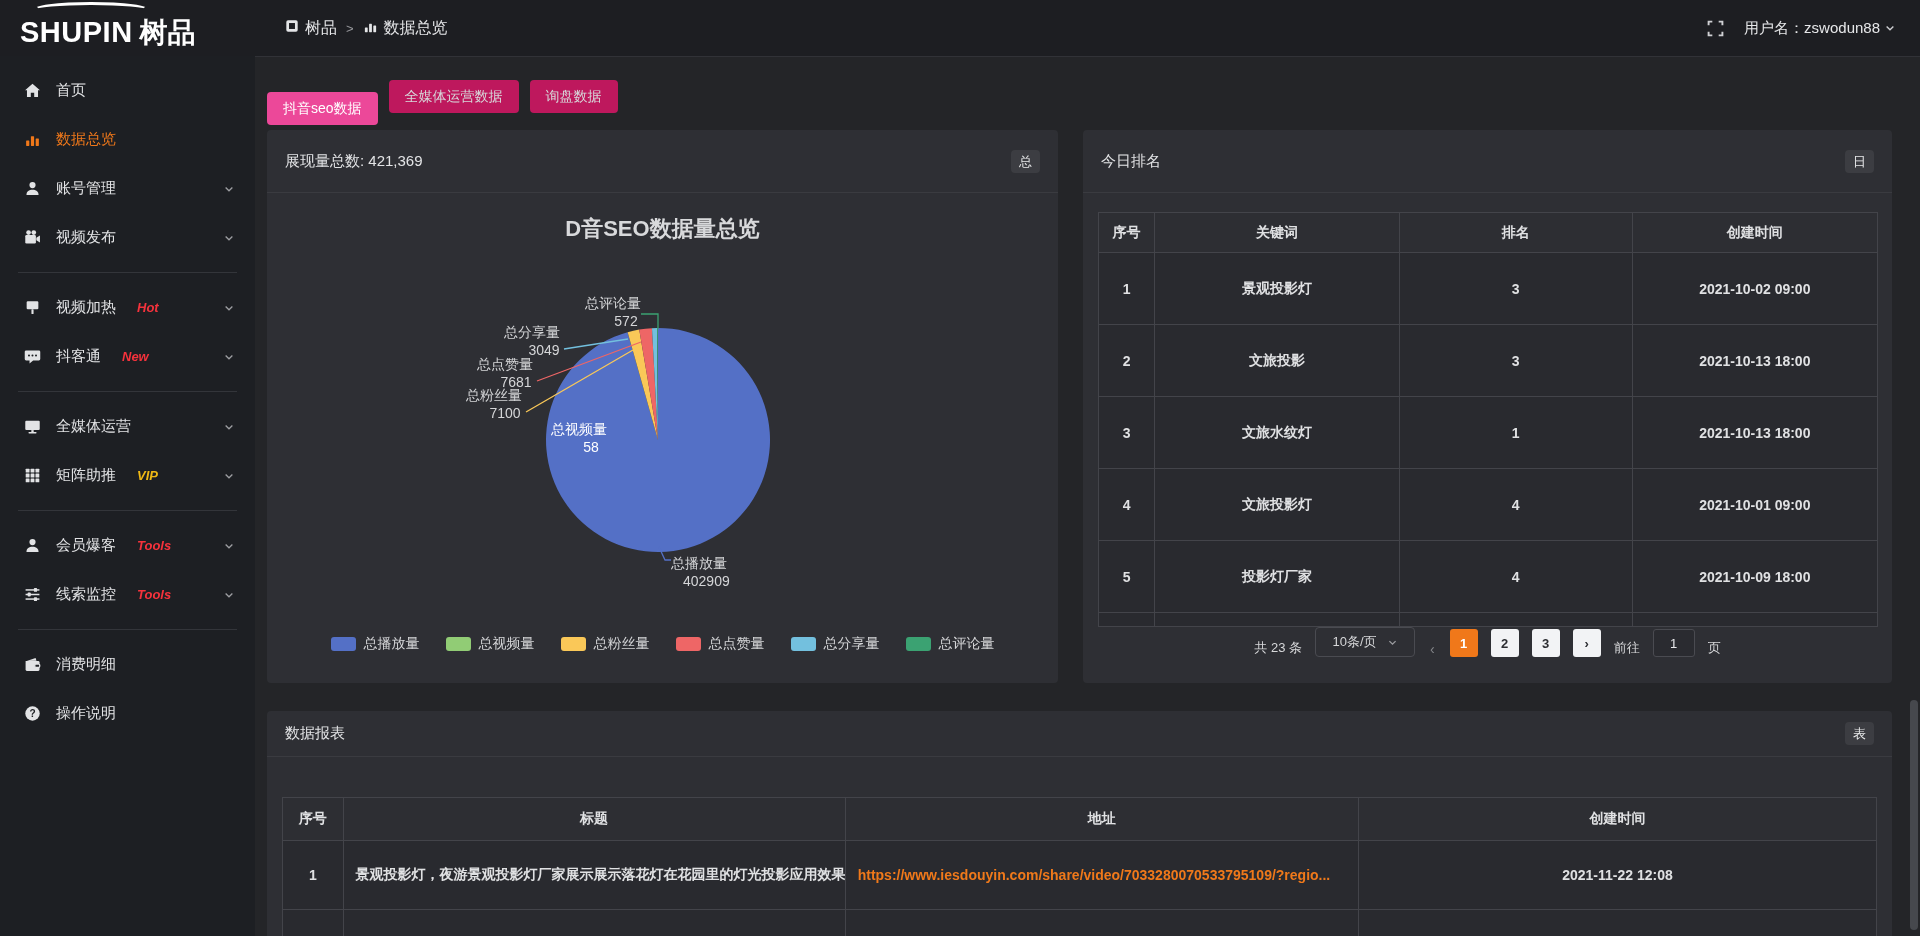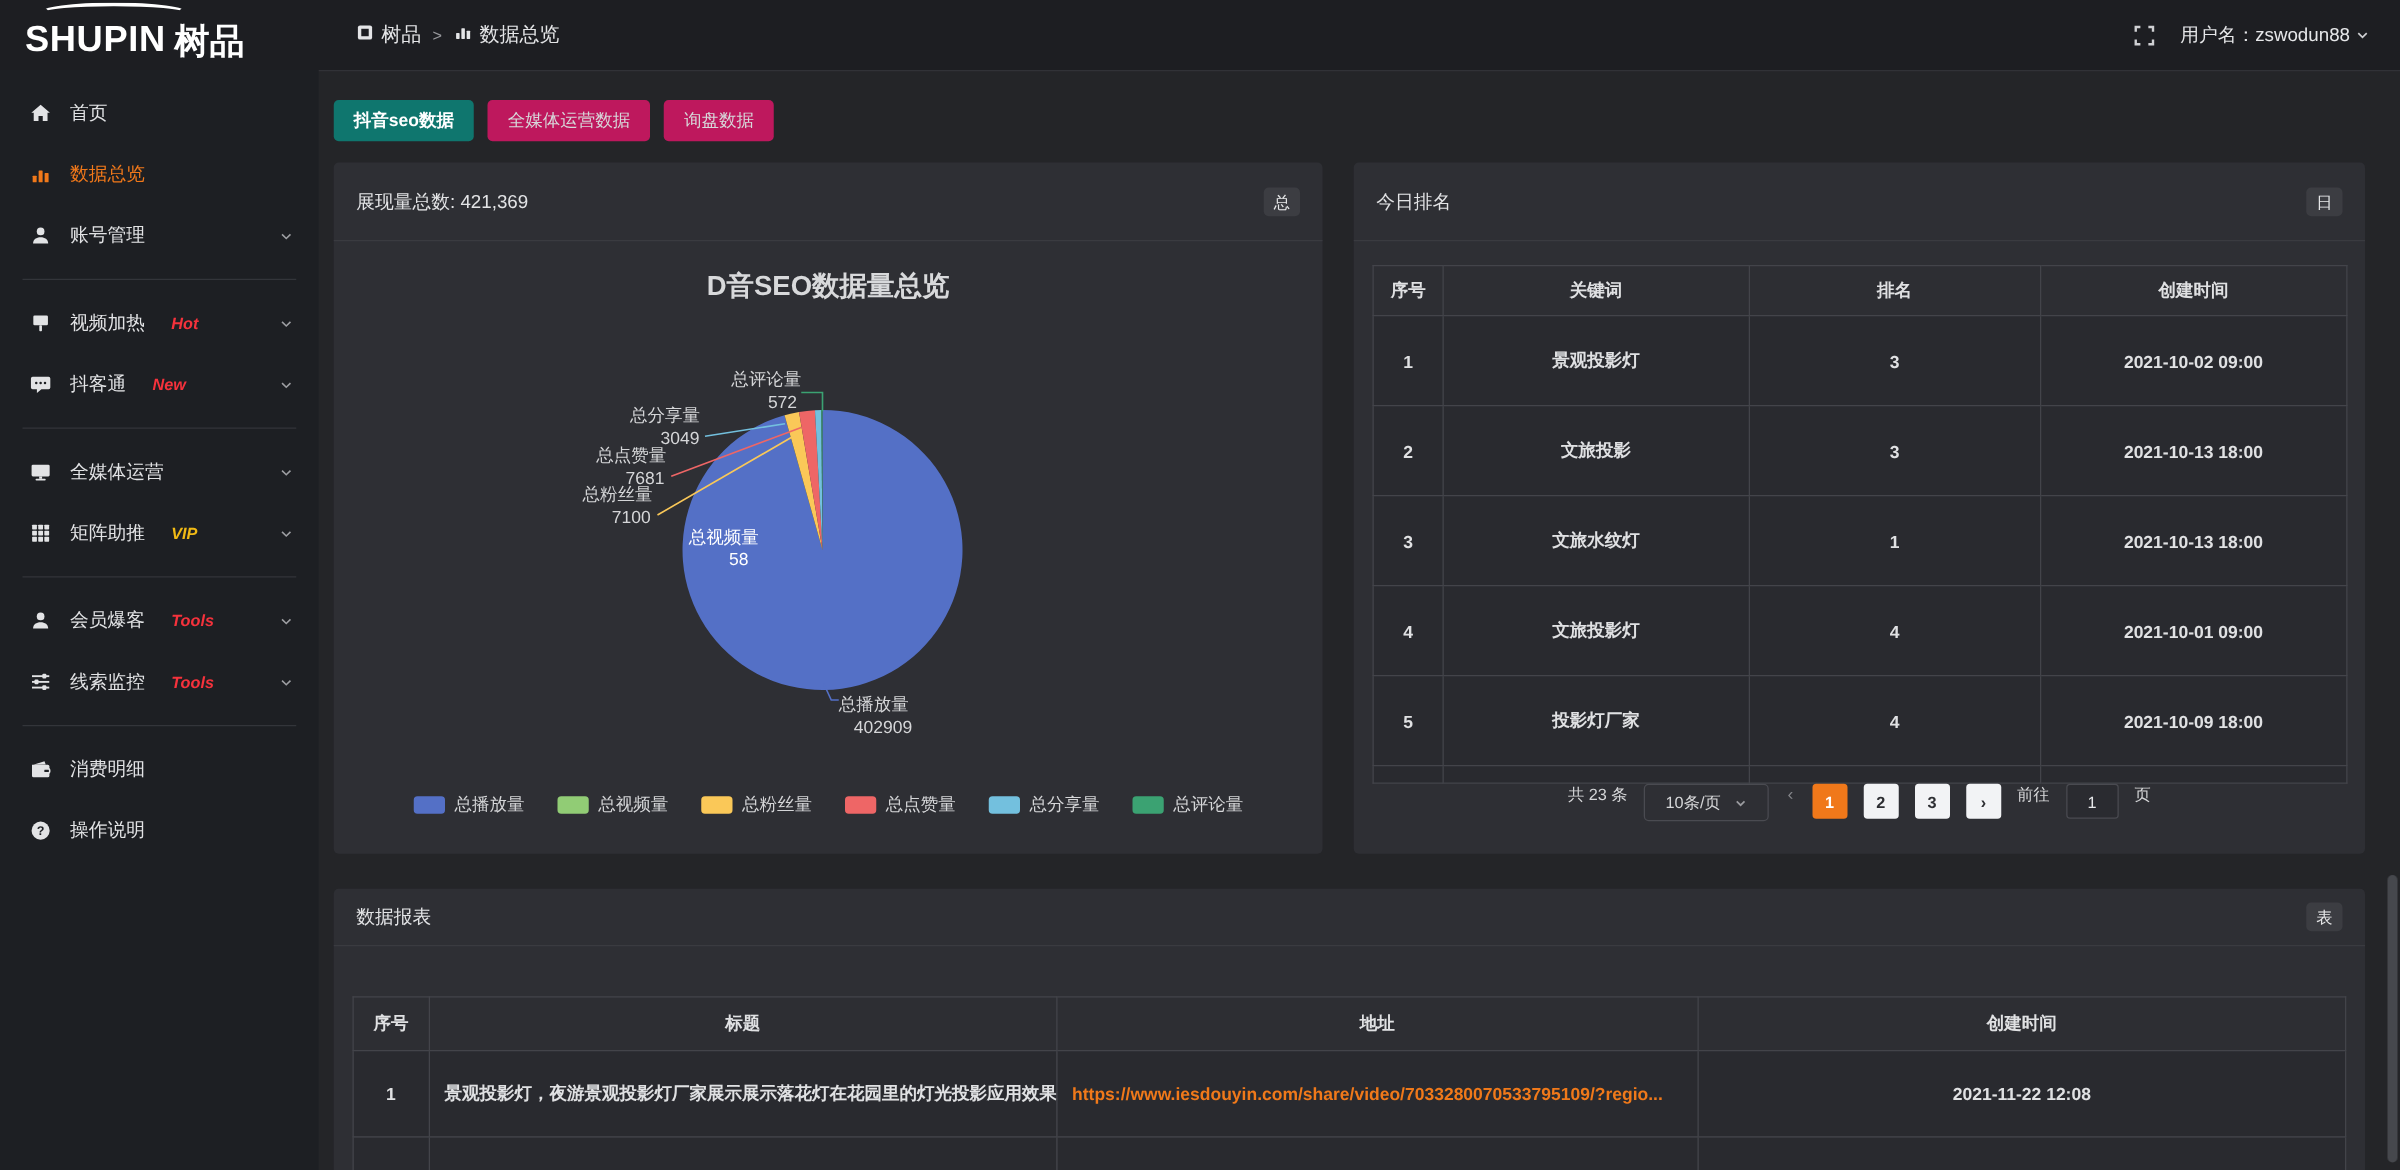--- a/index.html
+++ b/index.html
@@ -28,21 +28,21 @@
   .side-item.active { color:#f0781a; }
   .side-item.active .s-icon { color:#f0781a; }
   .side-badge { font-size:13px; font-weight:bold; font-style:italic; margin-left:6px; }
   .side-chevron { margin-left:auto; color:#9d9ea2; width:12px; height:12px; }
   .side-divider { height:1px; background:#33353a; margin:10px 18px; }
   
   .main { position:relative; flex:1; background:#242528; border-top:1px solid #313237; overflow:hidden; }
   .tabs { position:absolute; left:12px; top:23px; display:flex; gap:11px; }
   .tab { height:33px; padding:0 16px; border-radius:4px; font-size:14px; display:flex; align-items:center;
     background:#be185d; color:#d7d8da; cursor:pointer; }
-  .tab.active { background:#0f766e; color:#fff; font-weight:bold; }
+  .tab.active { background:#ec4899; color:#fff; font-weight:normal;margin-top:12px; }
   .panel { position:absolute; background:#2e2f34; border-radius:4px; }
   .panel-head { display:flex; align-items:center; padding:0 18px; border-bottom:1px solid #3a3b40;
     color:#e3e4e6; font-size:15px; }
   .corner-btn { margin-left:auto; background:#3c3d42; color:#e8e9ea; font-size:13px; border-radius:4px;
     padding:5px 8px; cursor:pointer; line-height:1; }
   #pie-panel { left:12px; top:73px; width:791px; height:553px; }
   #rank-panel { left:828px; top:73px; width:809px; height:553px; }
   #report-panel { left:12px; top:654px; width:1625px; height:280px; }
   #pie-panel .panel-head, #rank-panel .panel-head { height:63px; }
   #report-panel .panel-head { height:46px; }
@@ -64,21 +64,21 @@
   #rank-table td { height:72px; }
   #rank-table tr.clip td { height:14px; }
   #report-table { margin:40px 15px 0 15px; width:1595px; }
   #report-table th { height:43px; }
   #report-table td { height:69px; }
   #report-table tr.clip td { height:80px; }
   .cell-left { text-align:left !important; padding:0 12px; }
   .link { color:#f0791a; cursor:pointer; text-decoration:none; }
   
   .pagination { position:absolute; left:0; right:0; top:497px; display:flex; justify-content:center;
-    align-items:flex-start; gap:13px; color:#d6d7d9; font-size:13px; }
+    align-items:flex-end; gap:13px; color:#d6d7d9; font-size:13px; }
   .page-size { width:100px; height:30px; border:1px solid #4a4b51; border-radius:4px; display:flex;
     align-items:center; justify-content:center; gap:10px; cursor:pointer; color:#d6d7d9; }
   .pg-arrow { color:#84868a; font-size:14px; cursor:pointer; padding:0 2px; }
   .pg-btn { width:28px; height:28px; border-radius:3px; background:#f2f3f5; color:#2d2e32; font-size:13px;
     font-weight:bold; display:flex; align-items:center; justify-content:center; cursor:pointer; }
   .pg-btn.active { background:#f0781a; color:#fff; }
   .goto-input { width:42px; height:28px; background:#2a2b30; border:1px solid #4a4b51; border-radius:3px;
     color:#e6e7e9; text-align:center; font-size:13px; }
   .page-scrollbar { position:fixed; right:2px; top:700px; width:8px; height:230px; background:#46484d;
     border-radius:4px; cursor:pointer; z-index:9; }
@@ -154,20 +154,32 @@
       <div class="side-item">
         <svg class="s-icon" width="17" height="17" viewBox="0 0 16 16" fill="currentColor">
           <circle cx="8" cy="4.8" r="2.9"></circle>
           <path d="M2.3 14c0-3.2 2.5-4.8 5.7-4.8s5.7 1.6 5.7 4.8z"></path>
         </svg>
         <span>账号管理</span>
         <svg class="side-chevron" viewBox="0 0 16 16" fill="none" stroke="currentColor" stroke-width="1.7">
           <path d="M3.5 6 8 10.4 12.5 6"></path>
         </svg>
       </div>
+      <div class="side-item">
+        <svg class="s-icon" width="17" height="17" viewBox="0 0 16 16" fill="currentColor">
+          <circle cx="4.3" cy="3.4" r="2.2"></circle>
+          <circle cx="9.2" cy="3.4" r="2.2"></circle>
+          <rect x="1.2" y="5.6" width="10" height="8" rx="1.2"></rect>
+          <path d="M11.6 8.2 15 6v6.8l-3.4-2.2z"></path>
+        </svg>
+        <span>视频发布</span>
+        <svg class="side-chevron" viewBox="0 0 16 16" fill="none" stroke="currentColor" stroke-width="1.7">
+          <path d="M3.5 6 8 10.4 12.5 6"></path>
+        </svg>
+      </div>
       <div class="side-divider"></div>
       <div class="side-item">
         <svg class="s-icon" width="17" height="17" viewBox="0 0 16 16" fill="currentColor">
           <rect x="2.5" y="2.2" width="11" height="7.4" rx="1"></rect>
           <rect x="7" y="9.6" width="2" height="4.6" rx="0.6"></rect>
         </svg>
         <span>视频加热</span>
         <span class="side-badge" style="color:#f5323c">Hot</span>
         <svg class="side-chevron" viewBox="0 0 16 16" fill="none" stroke="currentColor" stroke-width="1.7">
           <path d="M3.5 6 8 10.4 12.5 6"></path>

